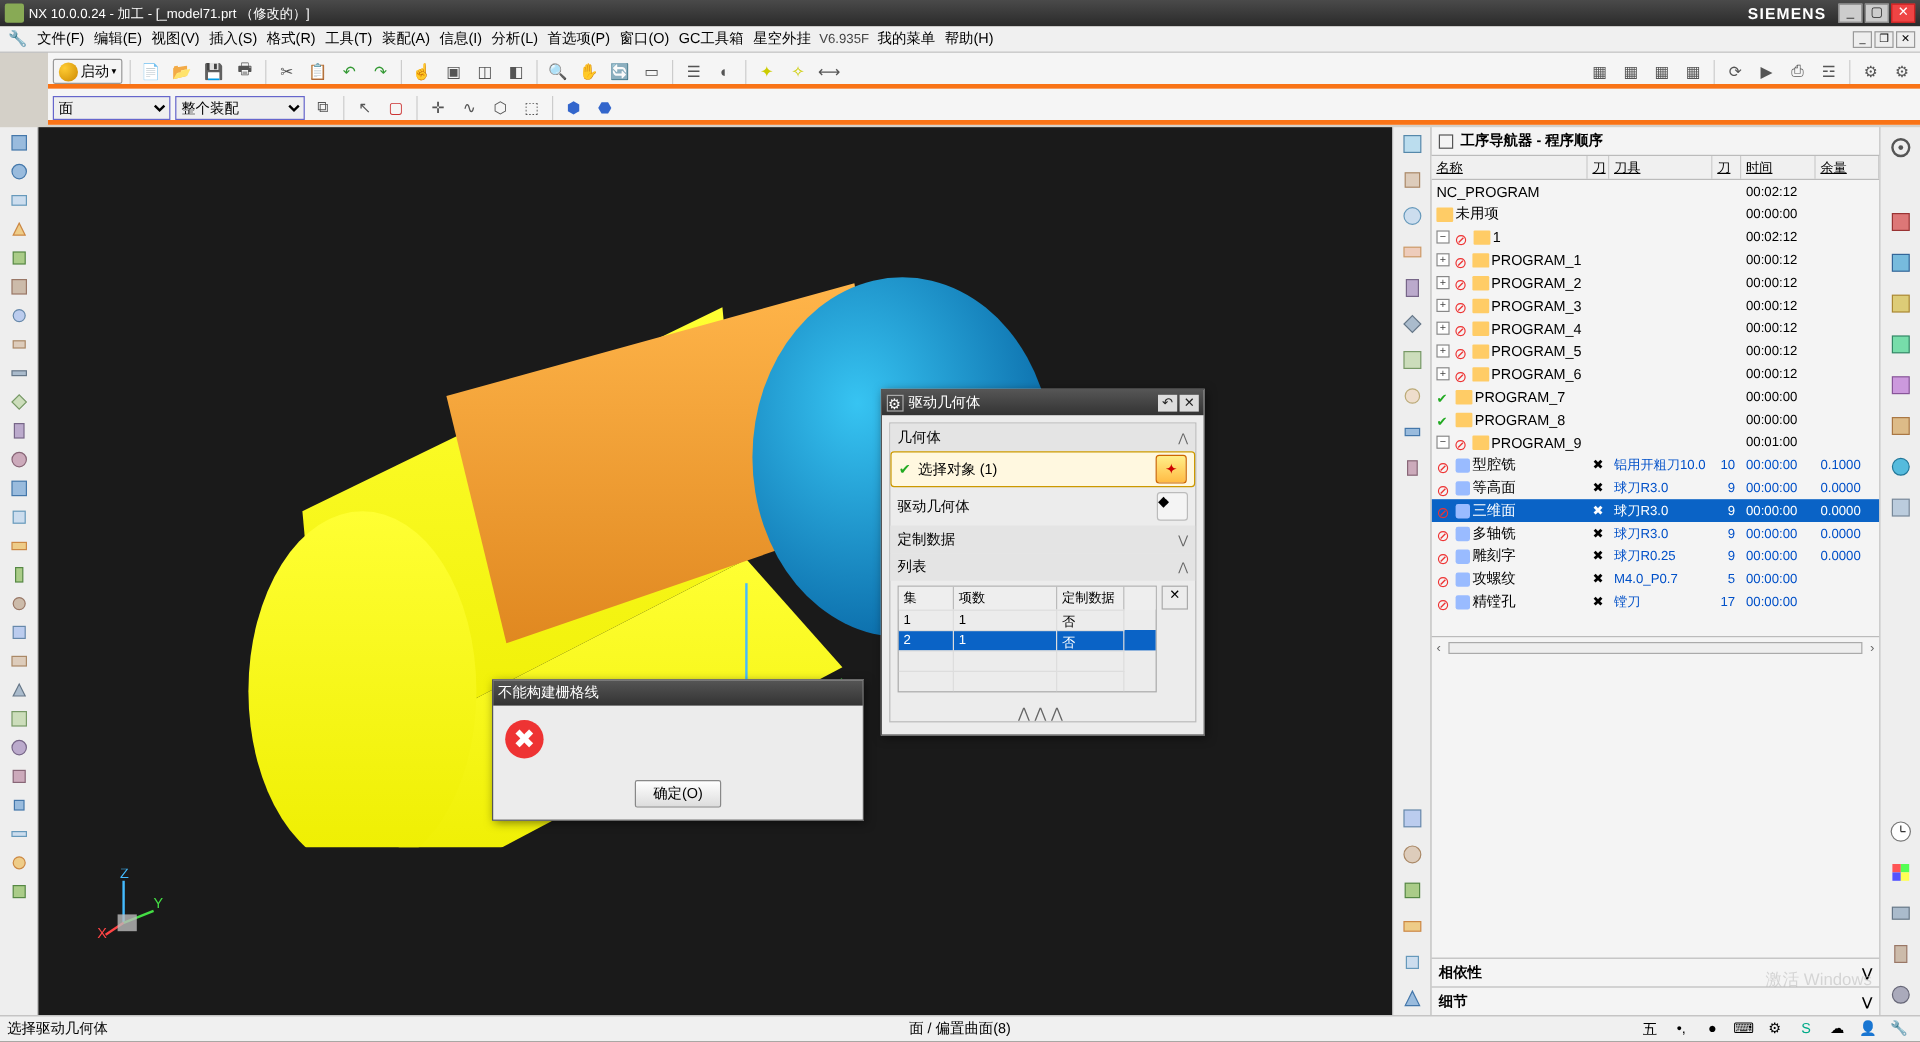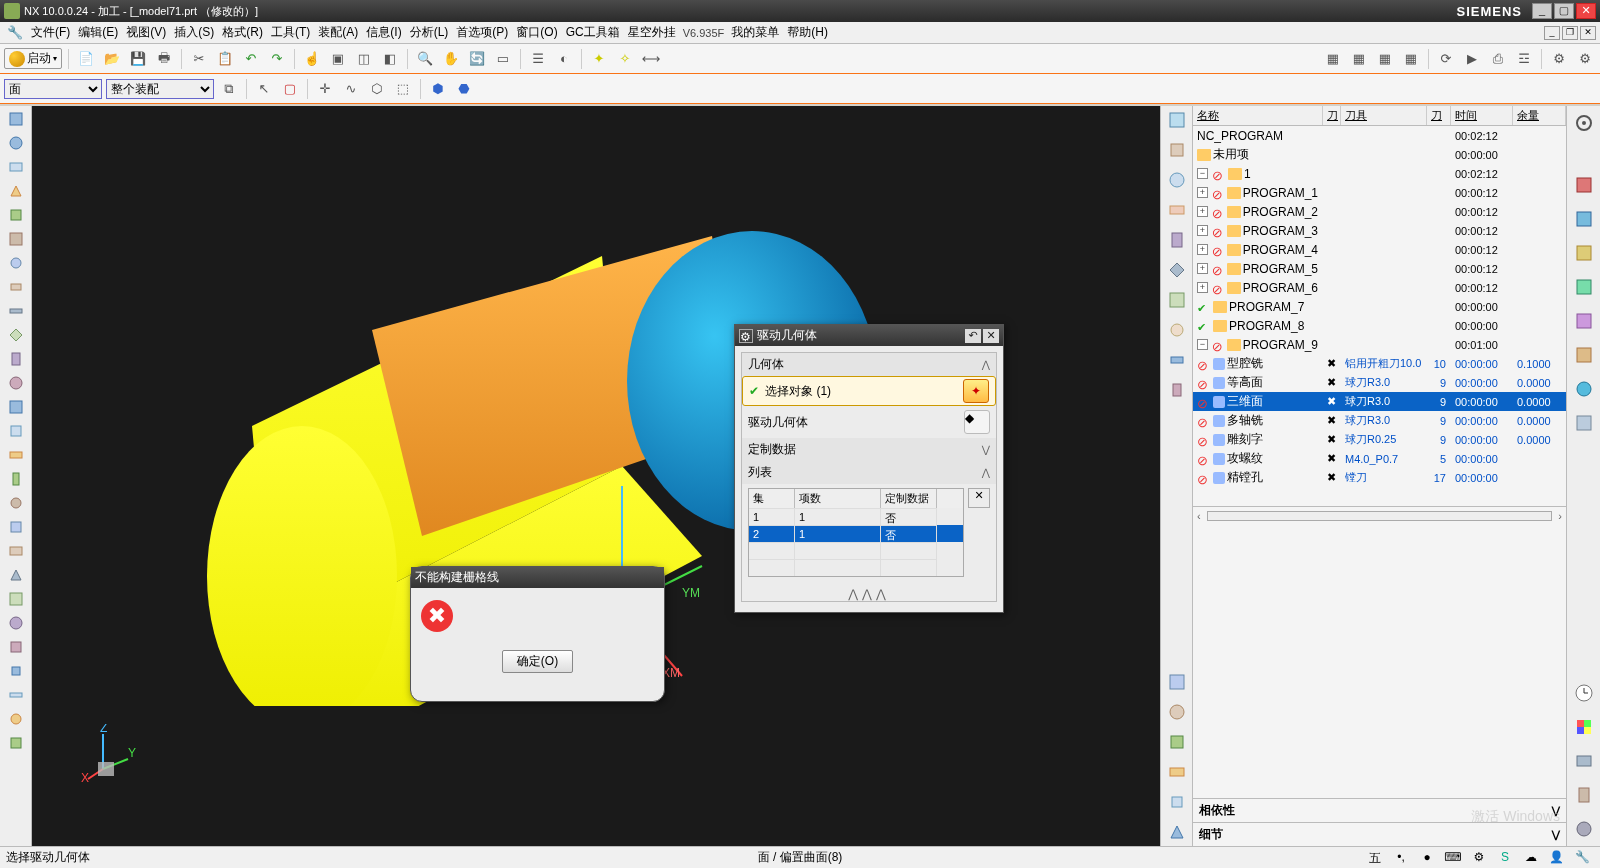--- a/index.html
+++ b/index.html
@@ -9,21 +9,21 @@
 .titlebar .title-text { flex:1; font-size:11px; }
 .titlebar .brand { font-weight:bold; letter-spacing:1px; margin-right:8px; font-size:13px; }
 .titlebar .winbtn { width:20px; height:16px; border:1px solid #888; margin-left:2px; text-align:center; line-height:12px; font-size:11px; cursor:pointer; }
 .titlebar .close { background:#e44; color:#fff; border-color:#c22; }
 .titlebar .min,.titlebar .max { background:#ccc; color:#222; }
 .menubar { height:22px; background:#f0f0f0; border-bottom:1px solid #bbb; display:flex; align-items:center; padding:0 4px; gap:2px; }
 .menubar .mitem { padding:2px 3px; cursor:pointer; font-size:12px; }
 .menubar .plugin-v { color:#444; font-size:11px; padding:0 2px; }
 .menubar .mdi-icons { margin-left:auto; display:flex; gap:2px; }
 .menubar .mdi-icons .mdi { width:16px; height:14px; border:1px solid #999; background:#eee; cursor:pointer; font-size:9px; text-align:center; }
-.toolbar { height:30px; background:#f5f5f5; border-bottom:1px solid #f97316; display:flex; align-items:center; padding:0 4px; gap:4px; }
+.toolbar { height:30px; background:#f5f5f5; border-bottom:4px solid #f97316; display:flex; align-items:flex-end; padding:0 4px; gap:4px;margin-left:40px; }
 .tb-ico { width:22px; height:22px; border:1px solid transparent; display:flex; align-items:center; justify-content:center; cursor:pointer; border-radius:2px; font-size:13px; color:#555; }
 .tb-ico.green { color:#393; }
 .tb-ico.red { color:#c33; }
 .tb-ico.blue { color:#36c; }
 .tb-ico.yellow { color:#cc0; }
 .tb-sep { width:1px; height:20px; background:#ccc; margin:0 2px; }
 .tb-start { display:flex; align-items:center; gap:2px; padding:1px 4px; border:1px solid #999; border-radius:2px; cursor:pointer; }
 .tb-start .orb { width:16px; height:16px; background:radial-gradient(circle at 30% 30%,#fc3,#c80); border-radius:50%; }
 .tb-combo { display:flex; align-items:center; }
 .tb-combo select { height:20px; font-size:12px; }
@@ -103,25 +103,25 @@
 .dlg-tr { display:flex; }
 .dlg-tr .td { border-right:1px solid #ddd; border-top:1px solid #ddd; padding:2px 4px; font-size:11px; height:17px; }
 .dlg-tr.hl { background:#0a63c6; color:#fff; }
 .th-set,.td-set{width:46px}.th-cnt,.td-cnt{width:86px}.th-cd,.td-cd{width:56px}
 .tbl-x { width:22px; height:20px; border:1px solid #aaa; text-align:center; font-size:11px; cursor:pointer; margin-left:auto; }
 .dlg-arrows { text-align:center; padding:2px 0 0; color:#666; letter-spacing:4px; }
 .dlg-foot { display:flex; justify-content:flex-end; gap:6px; padding:6px; border-top:1px solid #ccc; }
 .btn { padding:2px 14px; border:1px solid #888; background:linear-gradient(#fff,#ddd); border-radius:2px; cursor:pointer; }
 .btn.primary { border:1px solid #3a3; background:linear-gradient(#bfe,#8d8); }
 
-.err-dlg { width:255px;border-radius:12px; }
+.err-dlg { width:310px; }
 .err-body { display:flex; padding:12px 10px; gap:10px; }
 .err-ico { width:32px; height:32px; border-radius:50%; background:#e33; color:#fff; font-size:22px; text-align:center; line-height:32px; flex-shrink:0; }
 .err-txt { font-size:12px; line-height:1.5; }
-.err-foot { text-align:center; padding:6px 0 28px; }
+.err-foot { text-align:center; padding:6px 0 10px; }
 
 .triad { position:absolute; left:46px; bottom:62px; width:60px; height:60px; }
 </style>
 </head>
 <body>
 
 <div class="titlebar">
   <div class="nx-icon"></div>
   <div class="title-text">NX 10.0.0.24 - 加工 - [_model71.prt （修改的）]</div>
   <div class="brand">SIEMENS</div>
@@ -562,20 +562,24 @@
         </svg>
       </div>
     <div class="mico">
         <svg viewBox="0 0 18 18">
           <polygon points="3,15 15,15 9,3" fill="#9bd" stroke="#47a"></polygon>
         </svg>
       </div>
   </div>
 
   <div class="navpanel">
+    <div class="nav-title">
+      <div class="pin"></div>
+      <span>工序导航器 - 程序顺序</span>
+    </div>
     <div class="nav-table">
       <div class="nav-head">
         <div class="nh nh-name">名称</div>
         <div class="nh nh-hc">刀</div>
         <div class="nh nh-tool">刀具</div>
         <div class="nh nh-tn">刀</div>
         <div class="nh nh-time">时间</div>
         <div class="nh nh-rem">余量</div>
       </div>
       <div class="nav-body" id="navbody">

